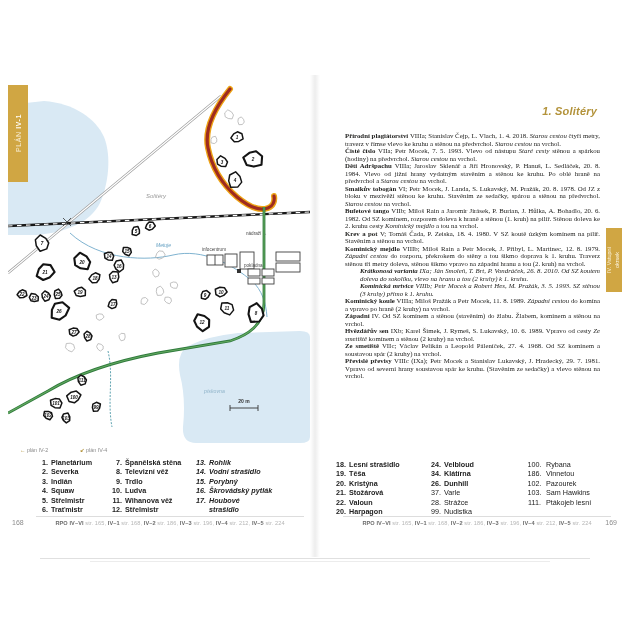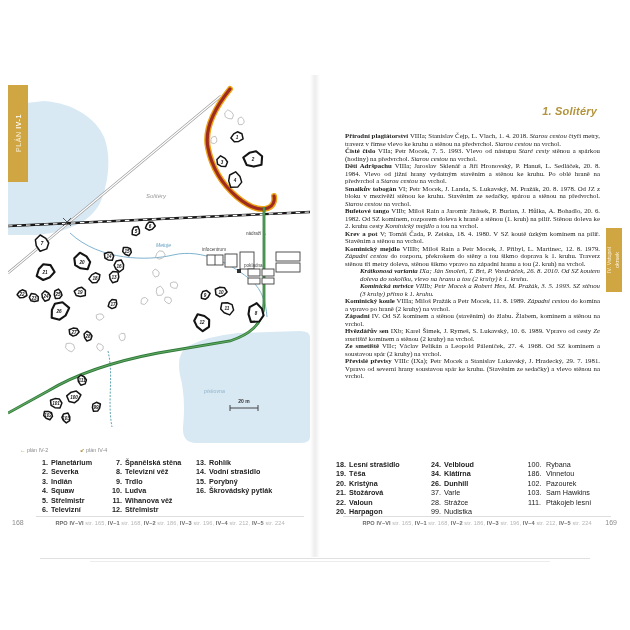--- a/index.html
+++ b/index.html
@@ -55,21 +55,21 @@
   .route .bi{font-weight:bold;font-style:italic;}
   .route.variant{margin-left:15px;font-style:italic;}
 
   
   .legend{position:absolute;display:flex;font-size:7.2px;line-height:9.4px;color:#222;}
   #left-legend{left:27px;top:383px;}
   #right-legend{left:18px;top:385px;}
   .leg-col{flex:none;}
   #left-legend .leg-col:nth-child(1){width:74px;}
   #left-legend .leg-col:nth-child(2){width:84px;}
-  #left-legend .leg-col:nth-child(3){width:118px;}
+  #left-legend .leg-col:nth-child(3){width:118px;font-style:italic;}
   #right-legend .leg-col:nth-child(1){width:95px;}
   #right-legend .leg-col:nth-child(2){width:98px;}
   #right-legend .leg-col:nth-child(3){width:96px;}
   .leg-item{display:flex;}
   .leg-item .num{flex:none;width:13px;text-align:right;margin-right:3px;}
   #right-legend .leg-col:nth-child(3) .num{width:17px;text-align:center;}
   .leg-item .nm{white-space:pre-line;}
   .leg-item.bold{font-weight:bold;}
 
   
@@ -260,21 +260,21 @@
           <div class="leg-item bold">
             <span class="num">4.</span>
             <span class="nm">Squaw</span>
           </div>
           <div class="leg-item bold">
             <span class="num">5.</span>
             <span class="nm">Střelmistr</span>
           </div>
           <div class="leg-item bold">
             <span class="num">6.</span>
-            <span class="nm">Televizní</span>
+            <span class="nm">Traťmistr</span>
           </div>
         </div>
         <div class="leg-col">
           <div class="leg-item bold">
             <span class="num">7.</span>
             <span class="nm">Španělská stěna</span>
           </div>
           <div class="leg-item bold">
             <span class="num">8.</span>
             <span class="nm">Televizní věž</span>
@@ -305,20 +305,25 @@
             <span class="num">14.</span>
             <span class="nm">Vodní strašidlo</span>
           </div>
           <div class="leg-item bold">
             <span class="num">15.</span>
             <span class="nm">Porybný</span>
           </div>
           <div class="leg-item bold">
             <span class="num">16.</span>
             <span class="nm">Škrovádský pytlák</span>
+          </div>
+          <div class="leg-item bold">
+            <span class="num">17.</span>
+            <span class="nm">Houbové
+strašidlo</span>
           </div>
         </div>
       </div>
 
     <div class="footer" id="left-footer"><span class="fb">RPO IV–VI</span><span> str. 165, </span><span class="fb">IV–1</span><span> str. 168, </span><span class="fb">IV–2</span><span> str. 186, </span><span class="fb">IV–3</span><span> str. 196, </span><span class="fb">IV–4</span><span> str. 212, </span><span class="fb">IV–5</span><span> str. 224</span></div>
     <div class="pagenum" id="pagenum-left">168</div>
   </div>
 
   <div class="page" id="right-page">
     <div id="section-title">1. Solitéry</div>

